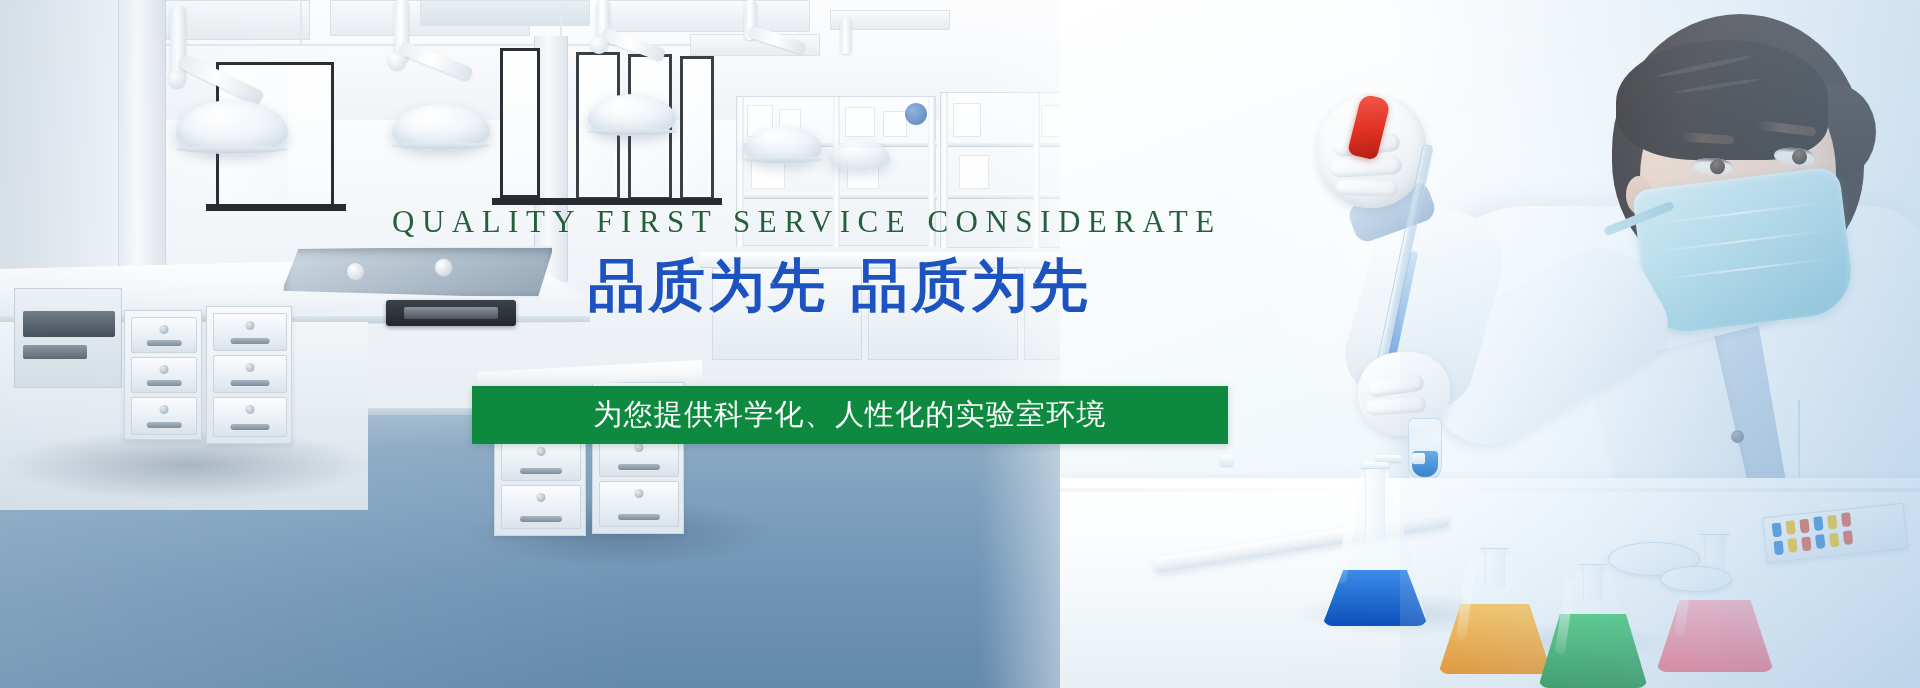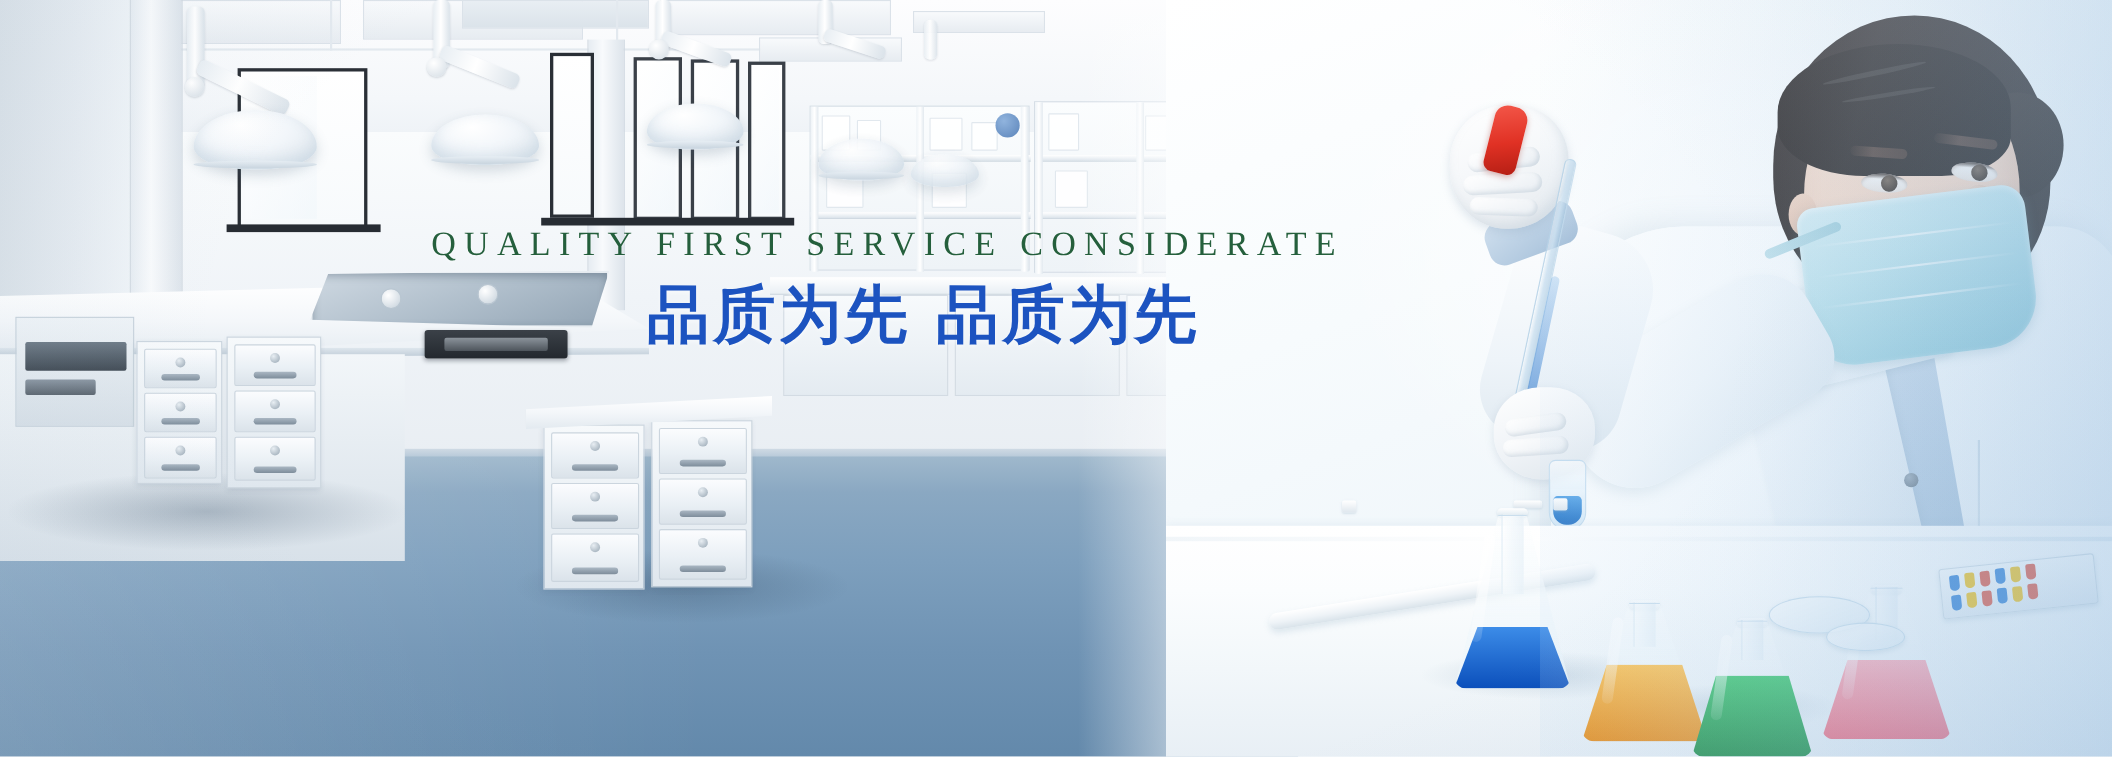--- a/index.html
+++ b/index.html
@@ -607,15 +607,18 @@
     </div>
 
     <div class="blue-wash"></div>
   </div>
 
   <div class="vignette"></div>
 
   <div class="overlay">
     <div class="eng-line">QUALITY FIRST SERVICE CONSIDERATE</div>
     <div class="cn-head">品质为先 品质为先</div>
+    <div class="green-bar">
+      <span>为您提供科学化、人性化的实验室环境</span>
+    </div>
   </div>
 
 </div>
 
 </body></html>

